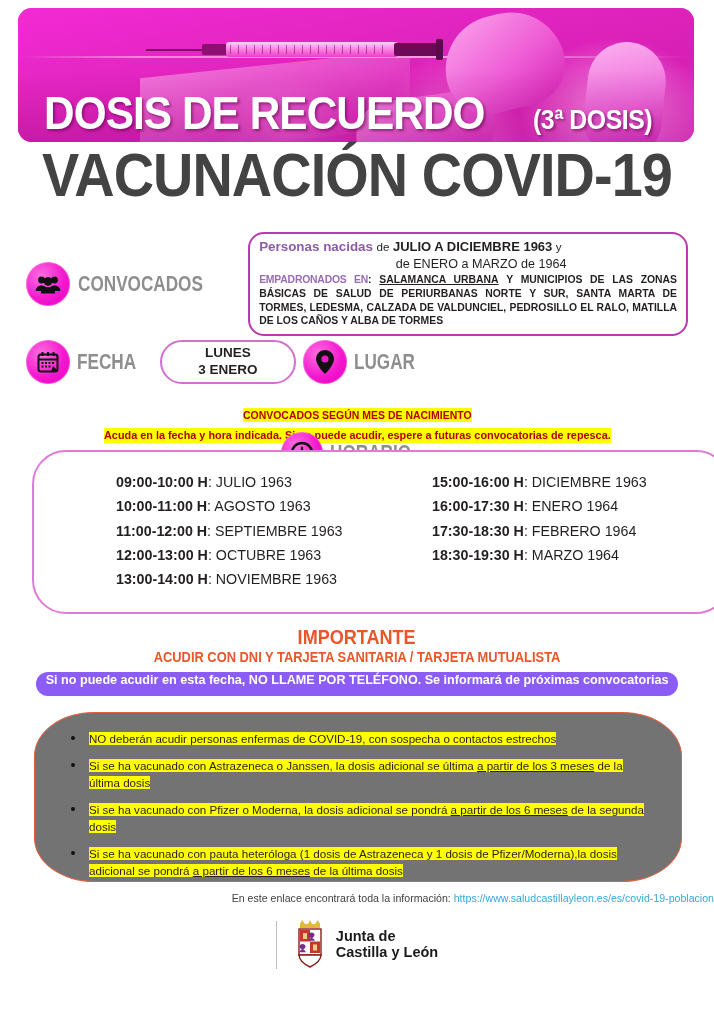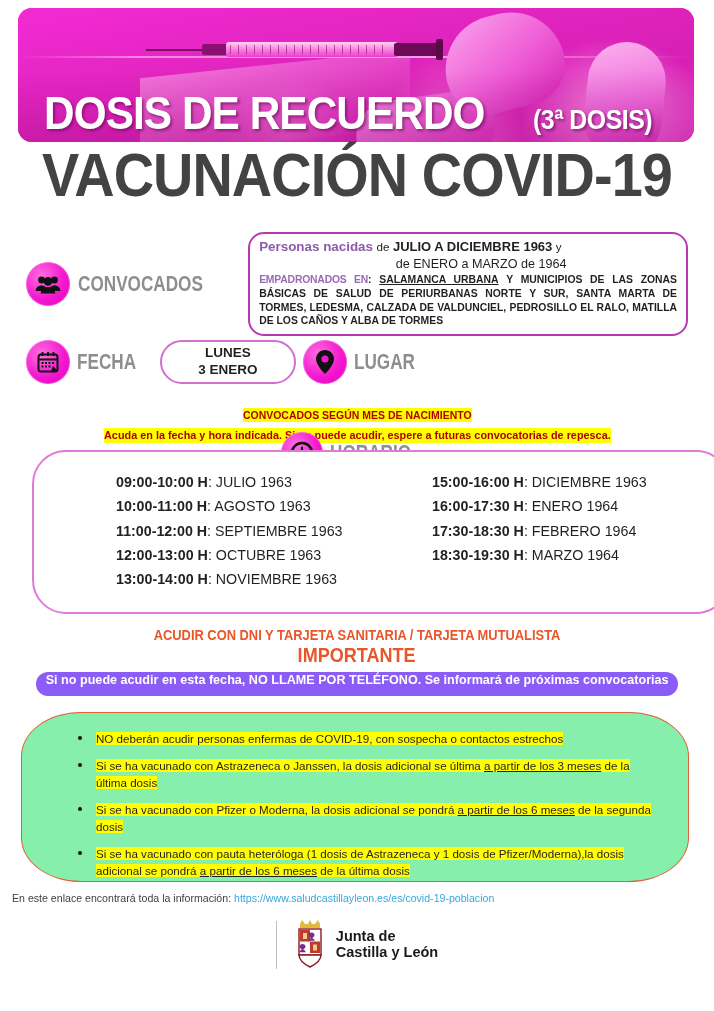--- a/index.html
+++ b/index.html
@@ -164,38 +164,38 @@
   .orange-banner{
     position:absolute;left:36px;top:672px;width:642px;height:24px;
     background:#8b5cf6;border-radius:14px;color:#ffffff;
     display:flex;justify-content:center;
     font-size:13px;font-weight:bold;
   }
   .orange-banner .inner{transform:scaleX(.97);white-space:nowrap;}
 
   
   .bullets-card{
-    position:absolute;left:21px;top:712px;width:646px;height:168px;
-    border:1.6px solid #e0603a;border-radius:60px/44px;background:#86efac;padding-left:20px;
+    position:absolute;left:34px;top:712px;width:646px;height:168px;
+    border:1.6px solid #e0603a;border-radius:60px/44px;background:#737373;
   }
   .bullets{list-style:none;margin:0;padding:18px 26px 0 30px;}
   .bullets li{
     position:relative;padding-left:24px;margin-bottom:11px;
     font-size:11.6px;line-height:1.42;
   }
   .bullets li::before{
     content:"";position:absolute;left:6px;top:5px;width:4px;height:4px;
     border-radius:50%;background:#111;
   }
   .bullets li .hl{background:#ffff00;box-decoration-break:clone;-webkit-box-decoration-break:clone;}
   .bullets li u{text-decoration:underline;}
 
   
   .footer-link{
-    position:absolute;left:12px;right:0;top:892px;text-align:left;
+    position:absolute;left:12px;right:0;top:892px;text-align:right;
     font-size:10.6px;color:#3f3f3f;
   }
   .footer-link a{color:#38a8d8;text-decoration:none;}
   .logos{
     position:absolute;left:0;right:0;top:920px;
     display:flex;align-items:center;justify-content:center;gap:14px;
   }
   .sacyl{display:flex;align-items:center;gap:5px;}
   .sacyl-word{font-size:20px;color:#2a6fb5;font-weight:bold;letter-spacing:-.3px;}
   .divider{width:1px;height:48px;background:#bdbdbd;}
@@ -329,22 +329,22 @@
       <div class="sched-col right">
         <div class="sched-line"><span class="t">15:00-16:00 H</span><span class="m">: </span><span class="m">DICIEMBRE 1963</span></div>
         <div class="sched-line"><span class="t">16:00-17:30 H</span><span class="m">: </span><span class="m">ENERO 1964</span></div>
         <div class="sched-line"><span class="t">17:30-18:30 H</span><span class="m">: </span><span class="m">FEBRERO 1964</span></div>
         <div class="sched-line"><span class="t">18:30-19:30 H</span><span class="m">: </span><span class="m">MARZO 1964</span></div>
       </div>
     </div>
   </div>
 
   <div class="importante">
+    <div><span class="imp-title">IMPORTANTE</span></div>
     <div><span class="imp-sub">ACUDIR CON DNI Y TARJETA SANITARIA / TARJETA MUTUALISTA</span></div>
-    <div><span class="imp-title">IMPORTANTE</span></div>
   </div>
 
   <div class="orange-banner">
     <span class="inner">Si no puede acudir en esta fecha, NO LLAME POR TELÉFONO. Se informará de próximas convocatorias</span>
   </div>
 
   <div class="bullets-card">
     <ul class="bullets">
       <li>
         <span class="hl">NO deberán acudir personas enfermas de COVID-19, con sospecha o contactos estrechos</span>

